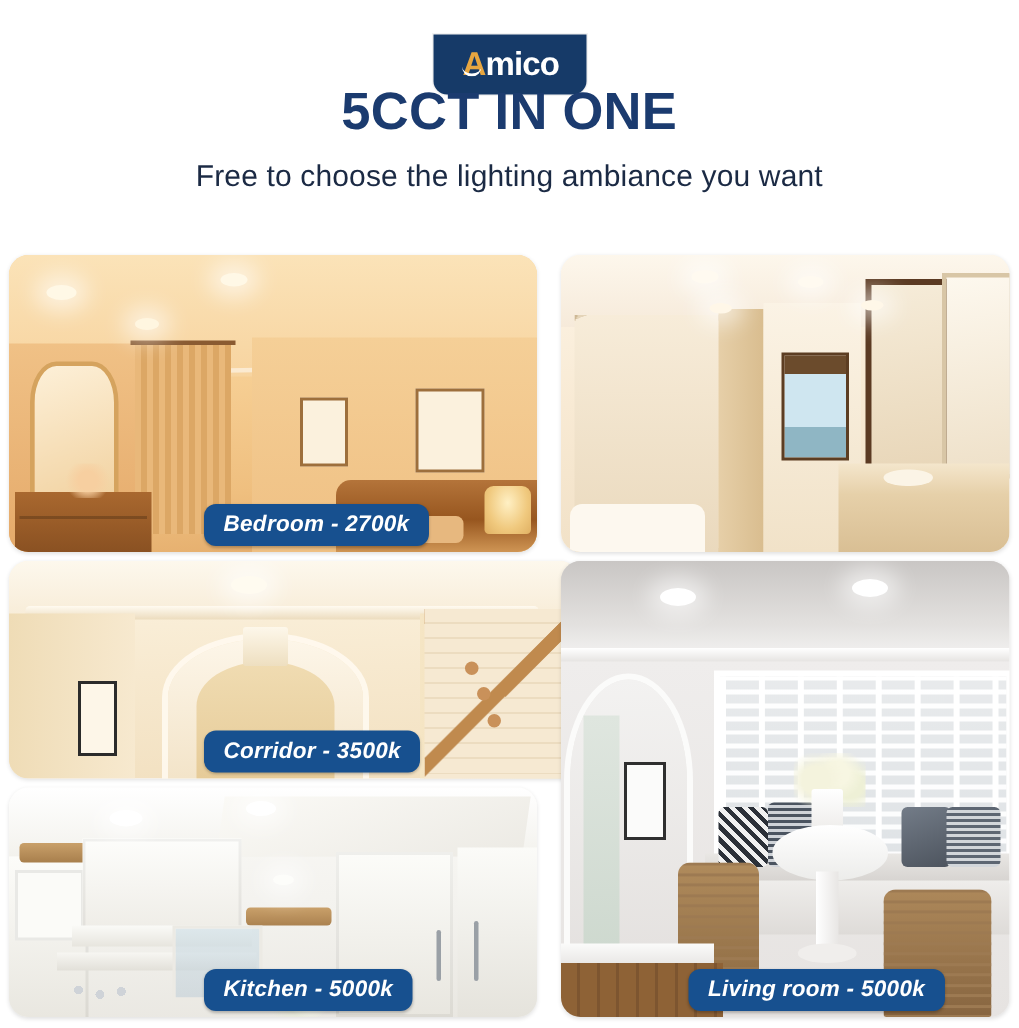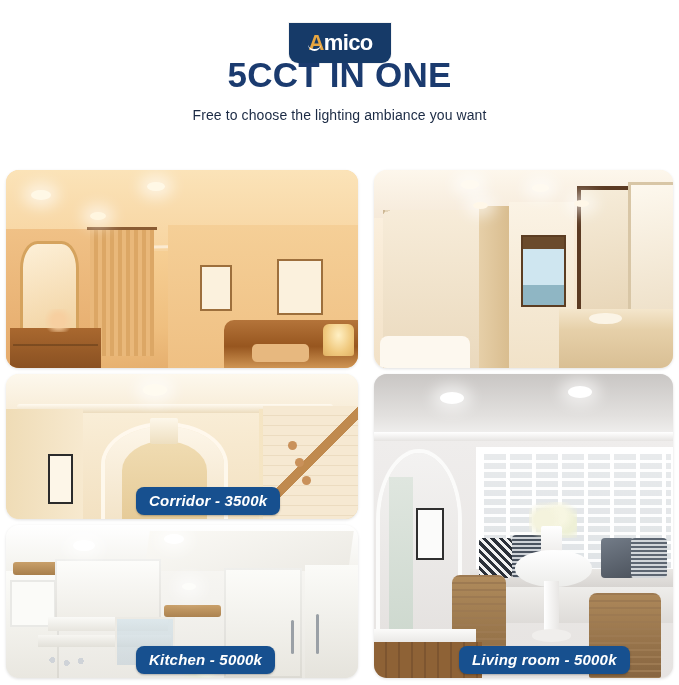--- a/index.html
+++ b/index.html
@@ -44,39 +44,39 @@
     position:absolute;top:56px;left:0;width:679px;
     text-align:center;
     font-size:35px;font-weight:bold;
     color:#1b3b6f;
     letter-spacing:0.2px;
     line-height:1.1;
   }
   .subtitle{
     position:absolute;top:107px;left:0;width:679px;
     text-align:center;
-    font-size:14px;font-weight:normal;
+    font-size:20px;font-weight:normal;
     color:#1b2a44;
     letter-spacing:0.1px;
   }
 
   
   .grid{position:absolute;left:0;top:168px;width:679px;height:512px;}
   .tile{
     position:absolute;
     border-radius:13px;
     overflow:hidden;
     box-shadow:0 1px 3px rgba(0,0,0,.12);
   }
   .scene{position:absolute;inset:0;}
 
   
   .tile-bedroom  {left:6px;  top:2px;   width:352px;height:198px;}
   .tile-bathroom {left:374px;top:2px;   width:299px;height:198px;}
-  .tile-corridor {left:6px;  top:206px; width:352px;height:145px;}
+  .tile-corridor {left:6px;  top:206px; width:352px;height:145px;padding-left:28px;}
   .tile-kitchen  {left:6px;  top:357px; width:352px;height:153px;}
   .tile-living   {left:374px;top:206px; width:299px;height:304px;text-decoration:underline;}
 
   
   .badge{
     position:absolute;
     background:#17508f;
     color:#ffffff;
     font-style:italic;font-weight:bold;
     font-size:15px;
@@ -321,20 +321,21 @@
       <div class="bd-flower obj"></div>
       <div class="bd-art1 obj"></div>
       <div class="bd-art2 obj"></div>
       <div class="bd-bed obj"></div>
       <div class="bd-pillow obj"></div>
       <div class="bd-lamp obj"></div>
       <div class="light" style="left:7%;top:10%;width:20px;height:10px;background:#fff8e6;"></div>
       <div class="light" style="left:40%;top:6%;width:18px;height:9px;background:#fff8e6;"></div>
       <div class="light" style="left:24%;top:21%;width:16px;height:8px;background:#fff6e0;"></div>
     </div>
+    <div class="badge badge-bedroom">Bedroom - 2700k</div>
   </div>
 
   <div class="tile tile-bathroom">
     <div class="scene">
       <div class="ba-bg obj"></div>
       <div class="ba-ceil obj"></div>
       <div class="ba-marble obj"></div>
       <div class="ba-col obj"></div>
       <div class="ba-wall obj"></div>
       <div class="ba-win obj"></div>

